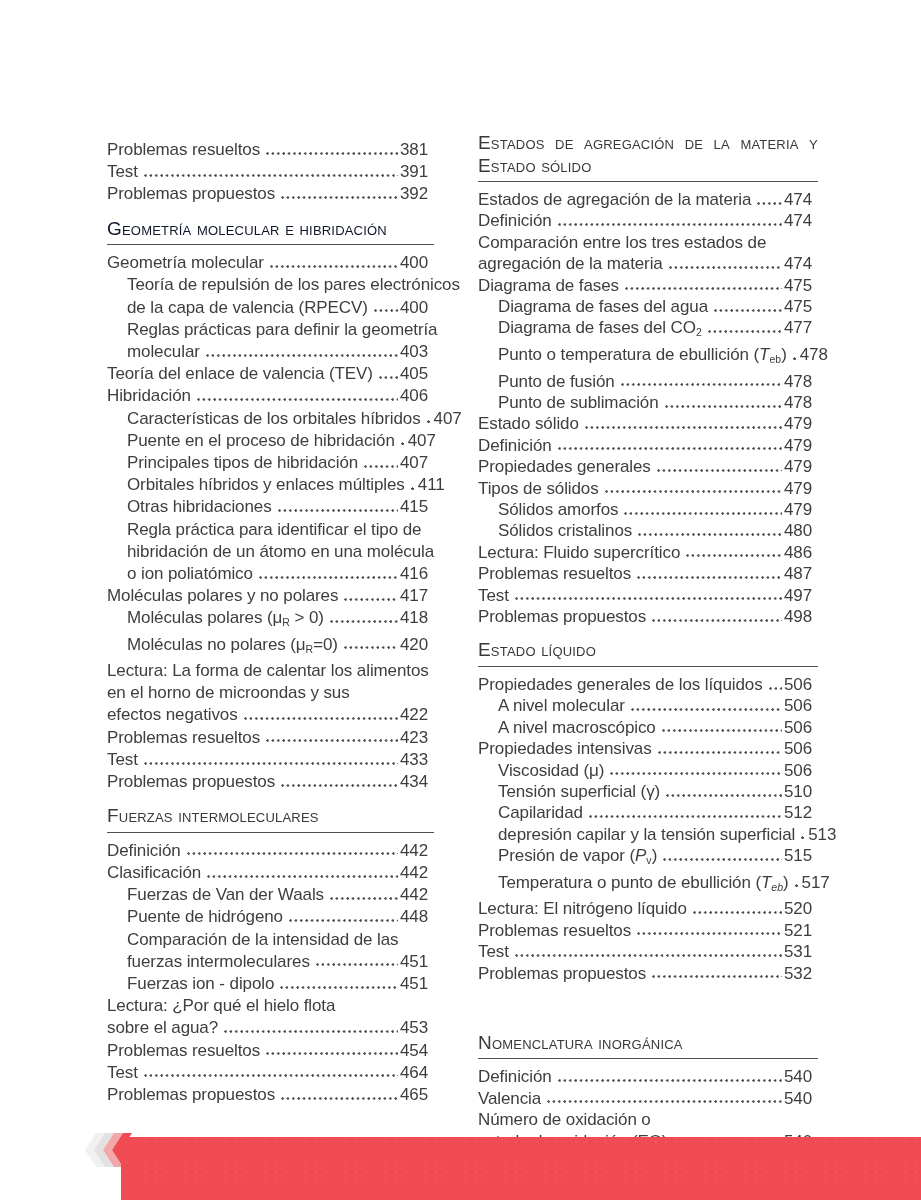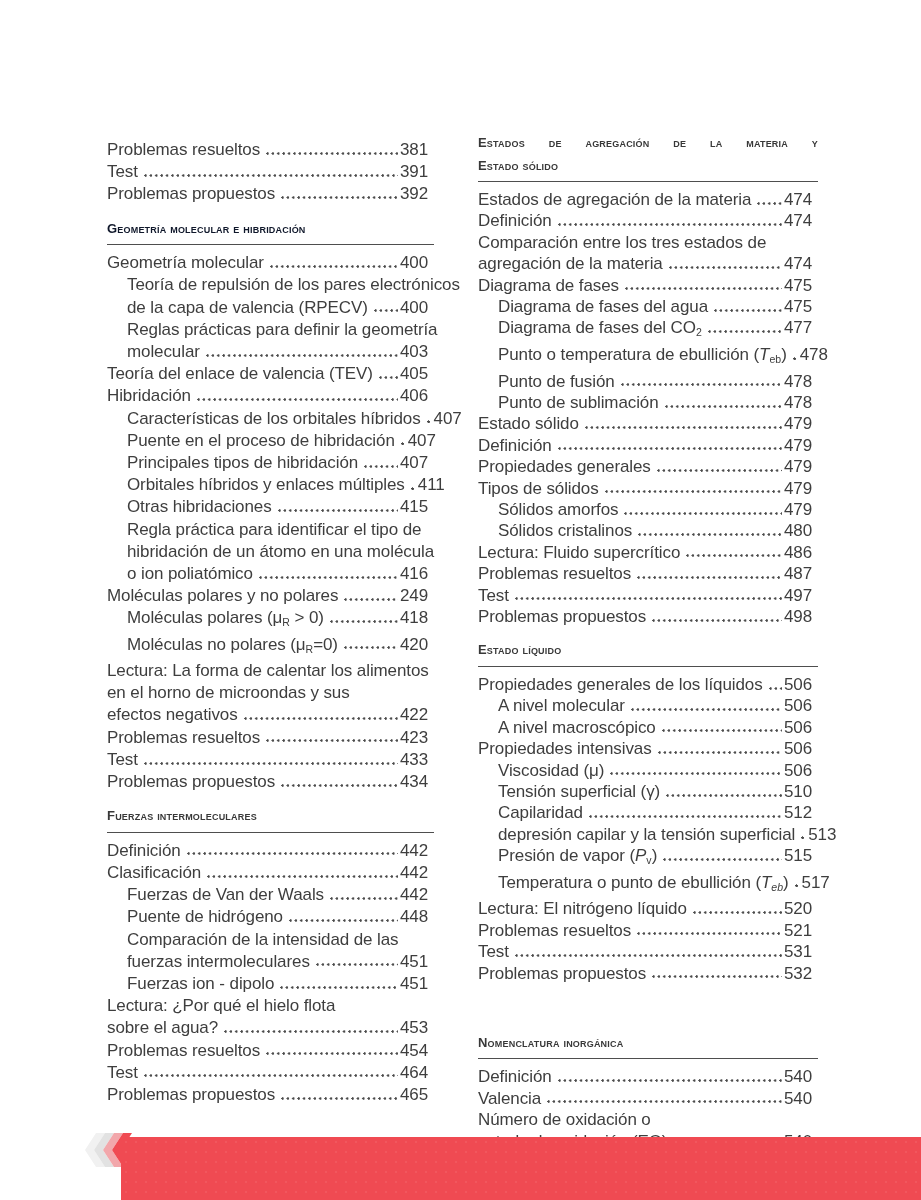--- a/index.html
+++ b/index.html
@@ -9,23 +9,23 @@
     font-family:"Liberation Sans", sans-serif;
     color:#3e3e3e;
   }
   .col{position:absolute;top:132px;}
   .col-left{left:107px;width:327px;--lh:22.2px;}
   .col-right{left:478px;width:340px;--lh:21.4px;}
 
   .sec{margin-top:12px;}
   .sec:first-child{margin-top:0;}
   .sec-title{
-    font-weight:bold;
+    font-weight:normal;
     font-variant:small-caps;
-    font-size:13px;line-height:22.5px;
+    font-size:19px;line-height:22.5px;
     color:#383838;letter-spacing:0.2px;
   }
   .sec-title .just{text-align:justify;text-align-last:justify;}
   .sec-rule{height:0;border-bottom:1.5px solid #4e4e4e;margin-top:4px;}
   .entries{margin-top:7px;}
 
   .row{
     display:flex;align-items:baseline;
     line-height:var(--lh);font-size:17px;
     padding-right:6px;letter-spacing:-0.1px;
@@ -145,21 +145,21 @@
             <span class="txt">hibridación de un átomo en una molécula</span>
           </div>
           <div class="row ind">
             <span class="txt">o ion poliatómico</span>
             <span class="leader"></span>
             <span class="num">416</span>
           </div>
           <div class="row">
             <span class="txt">Moléculas polares y no polares</span>
             <span class="leader"></span>
-            <span class="num">249</span>
+            <span class="num">417</span>
           </div>
           <div class="row ind">
             <span class="txt">Moléculas polares (μ<sub>R</sub> &gt; 0)</span>
             <span class="leader"></span>
             <span class="num">418</span>
           </div>
           <div class="row ind">
             <span class="txt">Moléculas no polares (μ<sub>R</sub>=0)</span>
             <span class="leader"></span>
             <span class="num">420</span>

